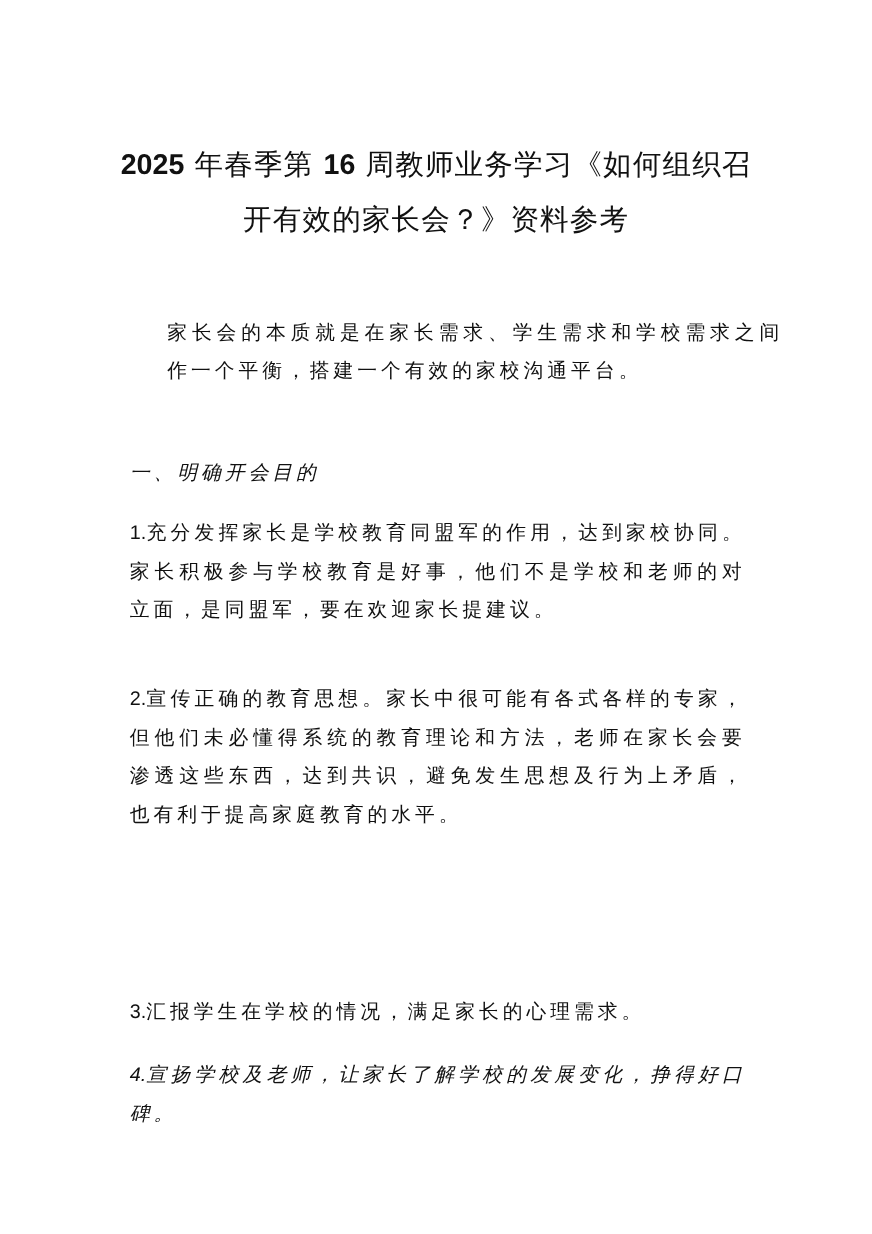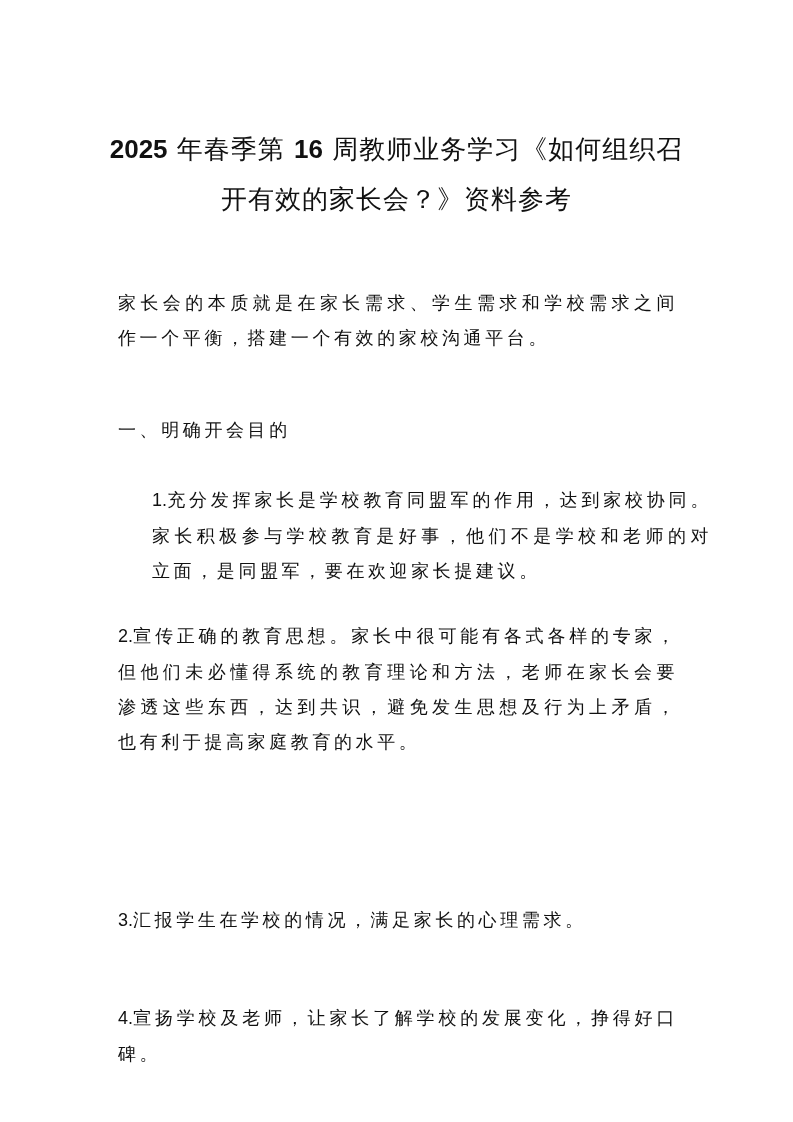--- a/index.html
+++ b/index.html
@@ -54,25 +54,25 @@
       letter-spacing: 0;
     }
   </style>
 </head>
 <body>
 
 <div class="page">
 
   <h1 class="title"><span class="num">2025</span><span> 年春季第 </span><span class="num">16</span><span> 周教师业务学习《如何组织召开有效的家长会？》资料参考</span></h1>
 
-  <p class="para" style="top:285px;">家长会的本质就是在家长需求、学生需求和学校需求之间作一个平衡，搭建一个有效的家校沟通平台。</p>
+  <p class="para" style="top:285px;margin-left:34px;">家长会的本质就是在家长需求、学生需求和学校需求之间作一个平衡，搭建一个有效的家校沟通平台。</p>
 
-  <p class="para" style="top:412px;">一、明确开会目的</p>
+  <p class="para" style="top:412px;font-style:italic;">一、明确开会目的</p>
 
-  <p class="para" style="top:482px;margin-left:34px;"><span class="lead">1.</span><span>充分发挥家长是学校教育同盟军的作用，达到家校协同。家长积极参与学校教育是好事，他们不是学校和老师的对立面，是同盟军，要在欢迎家长提建议。</span></p>
+  <p class="para" style="top:467px;"><span class="lead">1.</span><span>充分发挥家长是学校教育同盟军的作用，达到家校协同。家长积极参与学校教育是好事，他们不是学校和老师的对立面，是同盟军，要在欢迎家长提建议。</span></p>
 
   <p class="para" style="top:618px;"><span class="lead">2.</span><span>宣传正确的教育思想。家长中很可能有各式各样的专家，但他们未必懂得系统的教育理论和方法，老师在家长会要渗透这些东西，达到共识，避免发生思想及行为上矛盾，也有利于提高家庭教育的水平。</span></p>
 
   <p class="para" style="top:902px;"><span class="lead">3.</span><span>汇报学生在学校的情况，满足家长的心理需求。</span></p>
 
-  <p class="para" style="top:1000px;"><span class="lead">4.</span><span>宣扬学校及老师，让家长了解学校的发展变化，挣得好口碑。</span></p>
+  <p class="para" style="top:960px;font-style:italic;"><span class="lead">4.</span><span>宣扬学校及老师，让家长了解学校的发展变化，挣得好口碑。</span></p>
 
 </div>
 
 </body></html>

